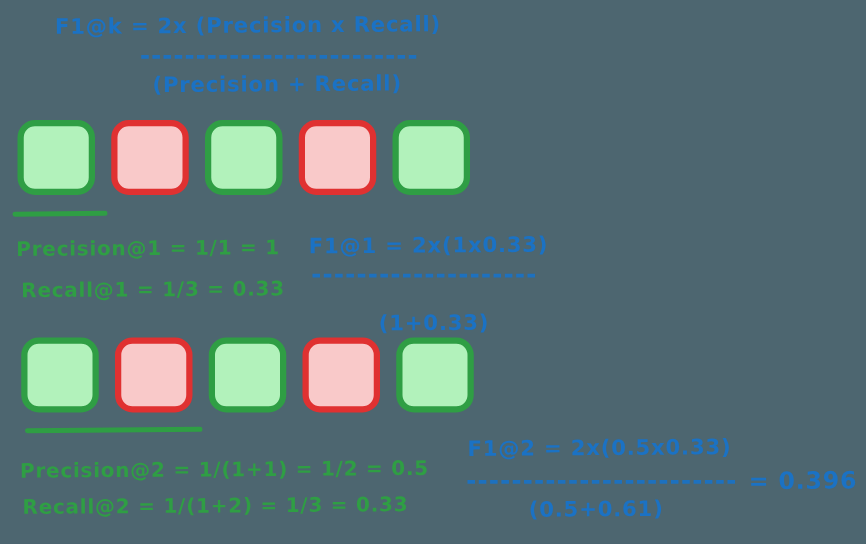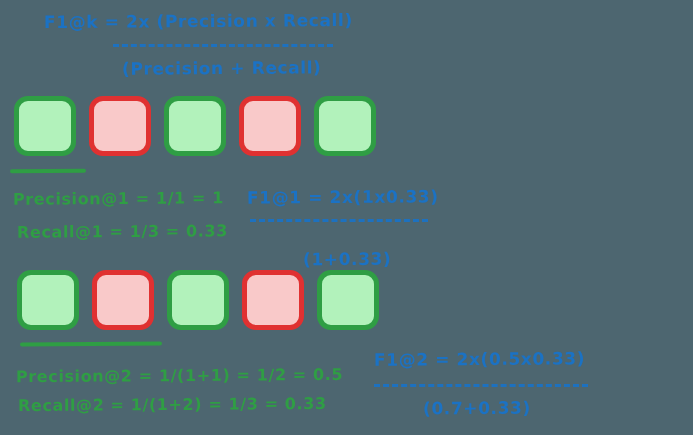--- a/index.html
+++ b/index.html
@@ -89,15 +89,16 @@
       <div class="sq irrelevant"></div>
       <div class="sq relevant"></div>
     </div>
   <div class="underline" style="left:20px; top:342px; width:142px;"></div>
 
   <span class="txt green" style="left:16px; top:366px; font-size:16px;">Precision@2 = 1/(1+1) = 1/2 = 0.5</span>
   <span class="txt green" style="left:18px; top:395px; font-size:16px;">Recall@2 = 1/(1+2) = 1/3 = 0.33</span>
 
   <span class="txt blue" style="left:374px; top:349px; font-size:17px;">F1@2 = 2x(0.5x0.33)</span>
   <div class="frac-line" style="left:374px; top:384px; width:214px;"></div>
-  <span class="txt blue" style="left:423px; top:398px; font-size:17px;">(0.7+0.33)</span>
+  <span class="txt blue" style="left:423px; top:398px; font-size:17px;">(0.5+0.61)</span>
+  <span class="txt blue" style="left:599px; top:374px; font-size:19px;">= 0.396</span>
 
 </div>
 
 </body></html>

